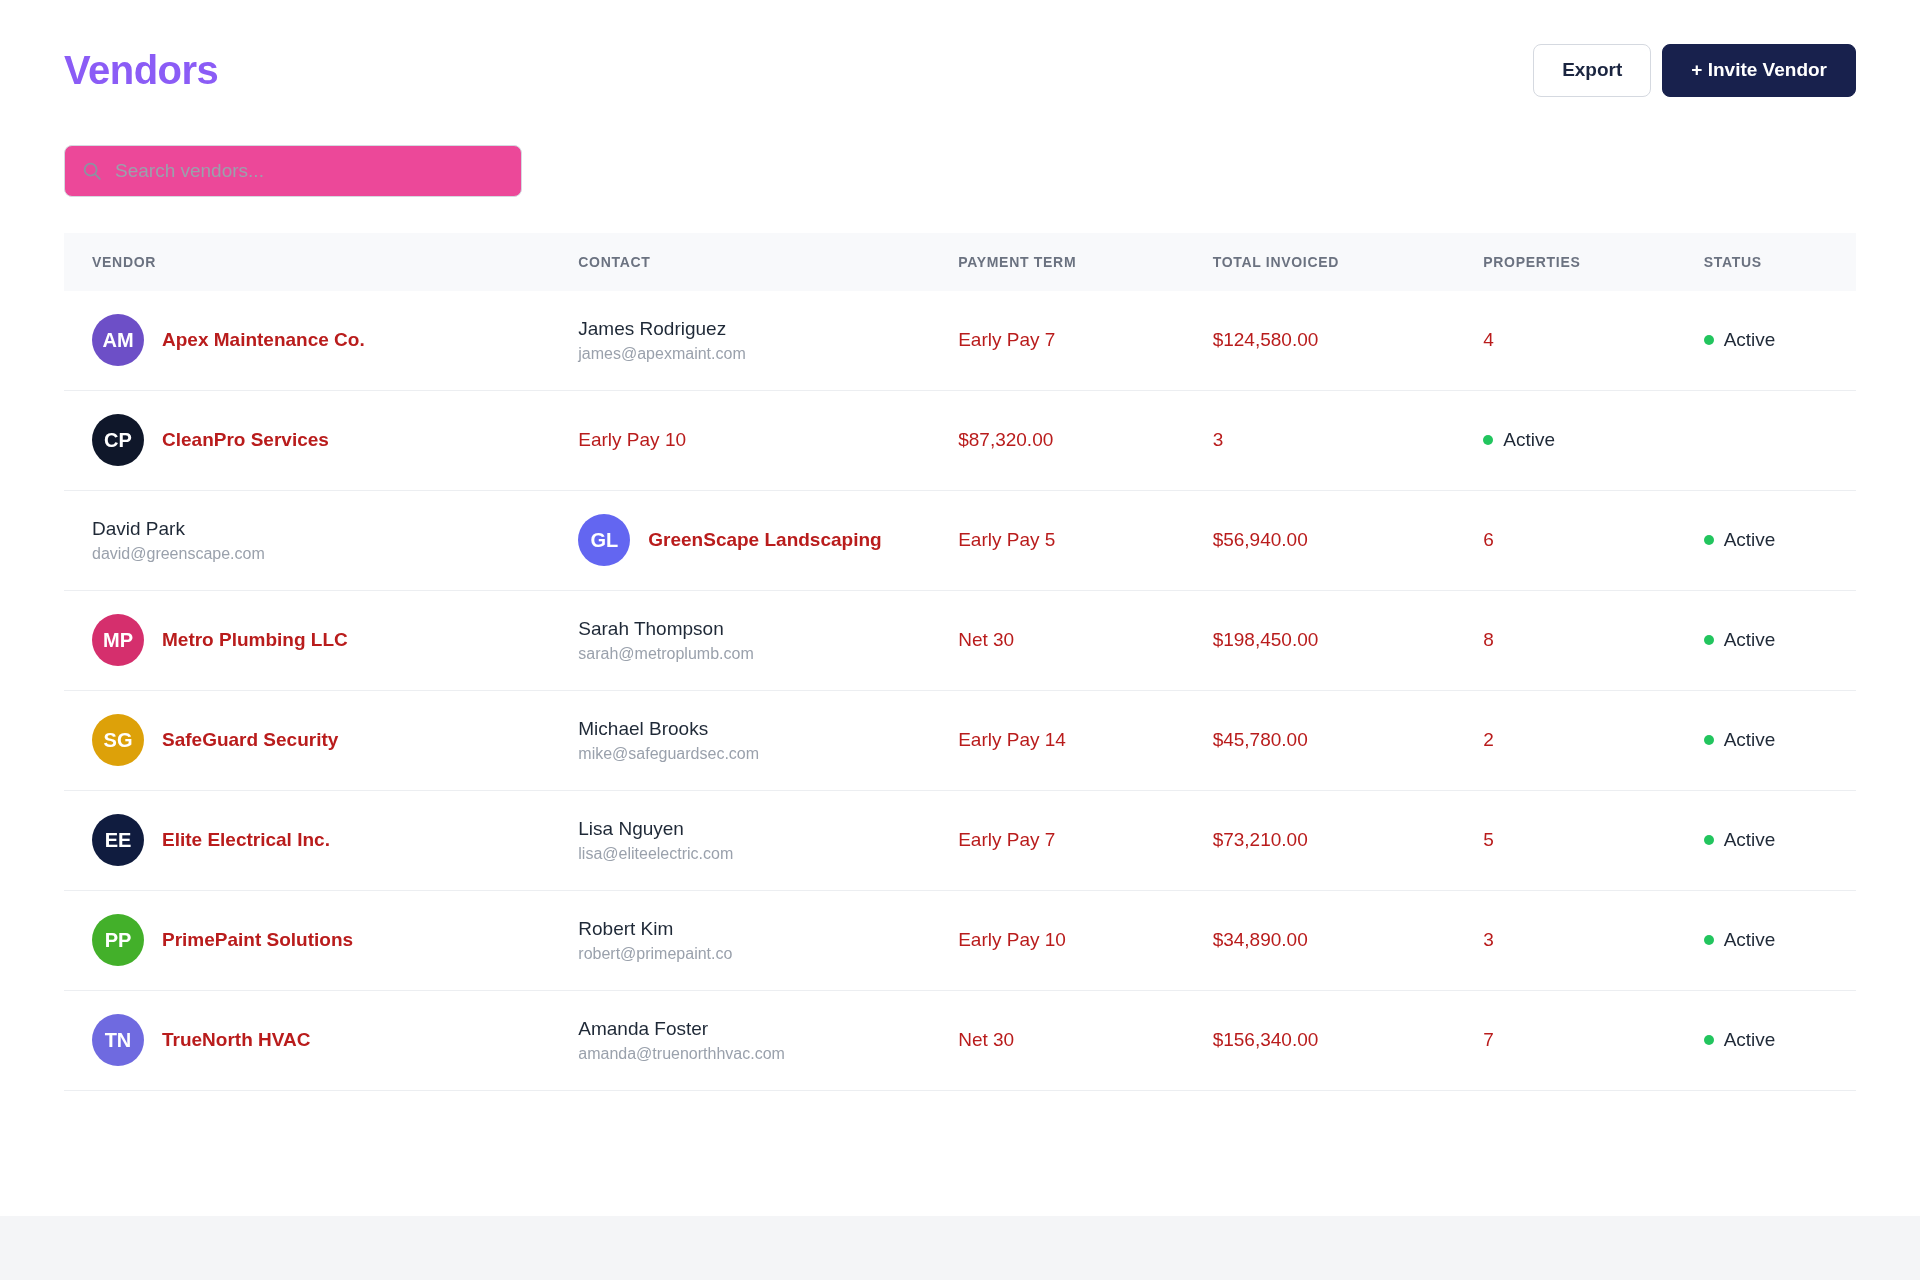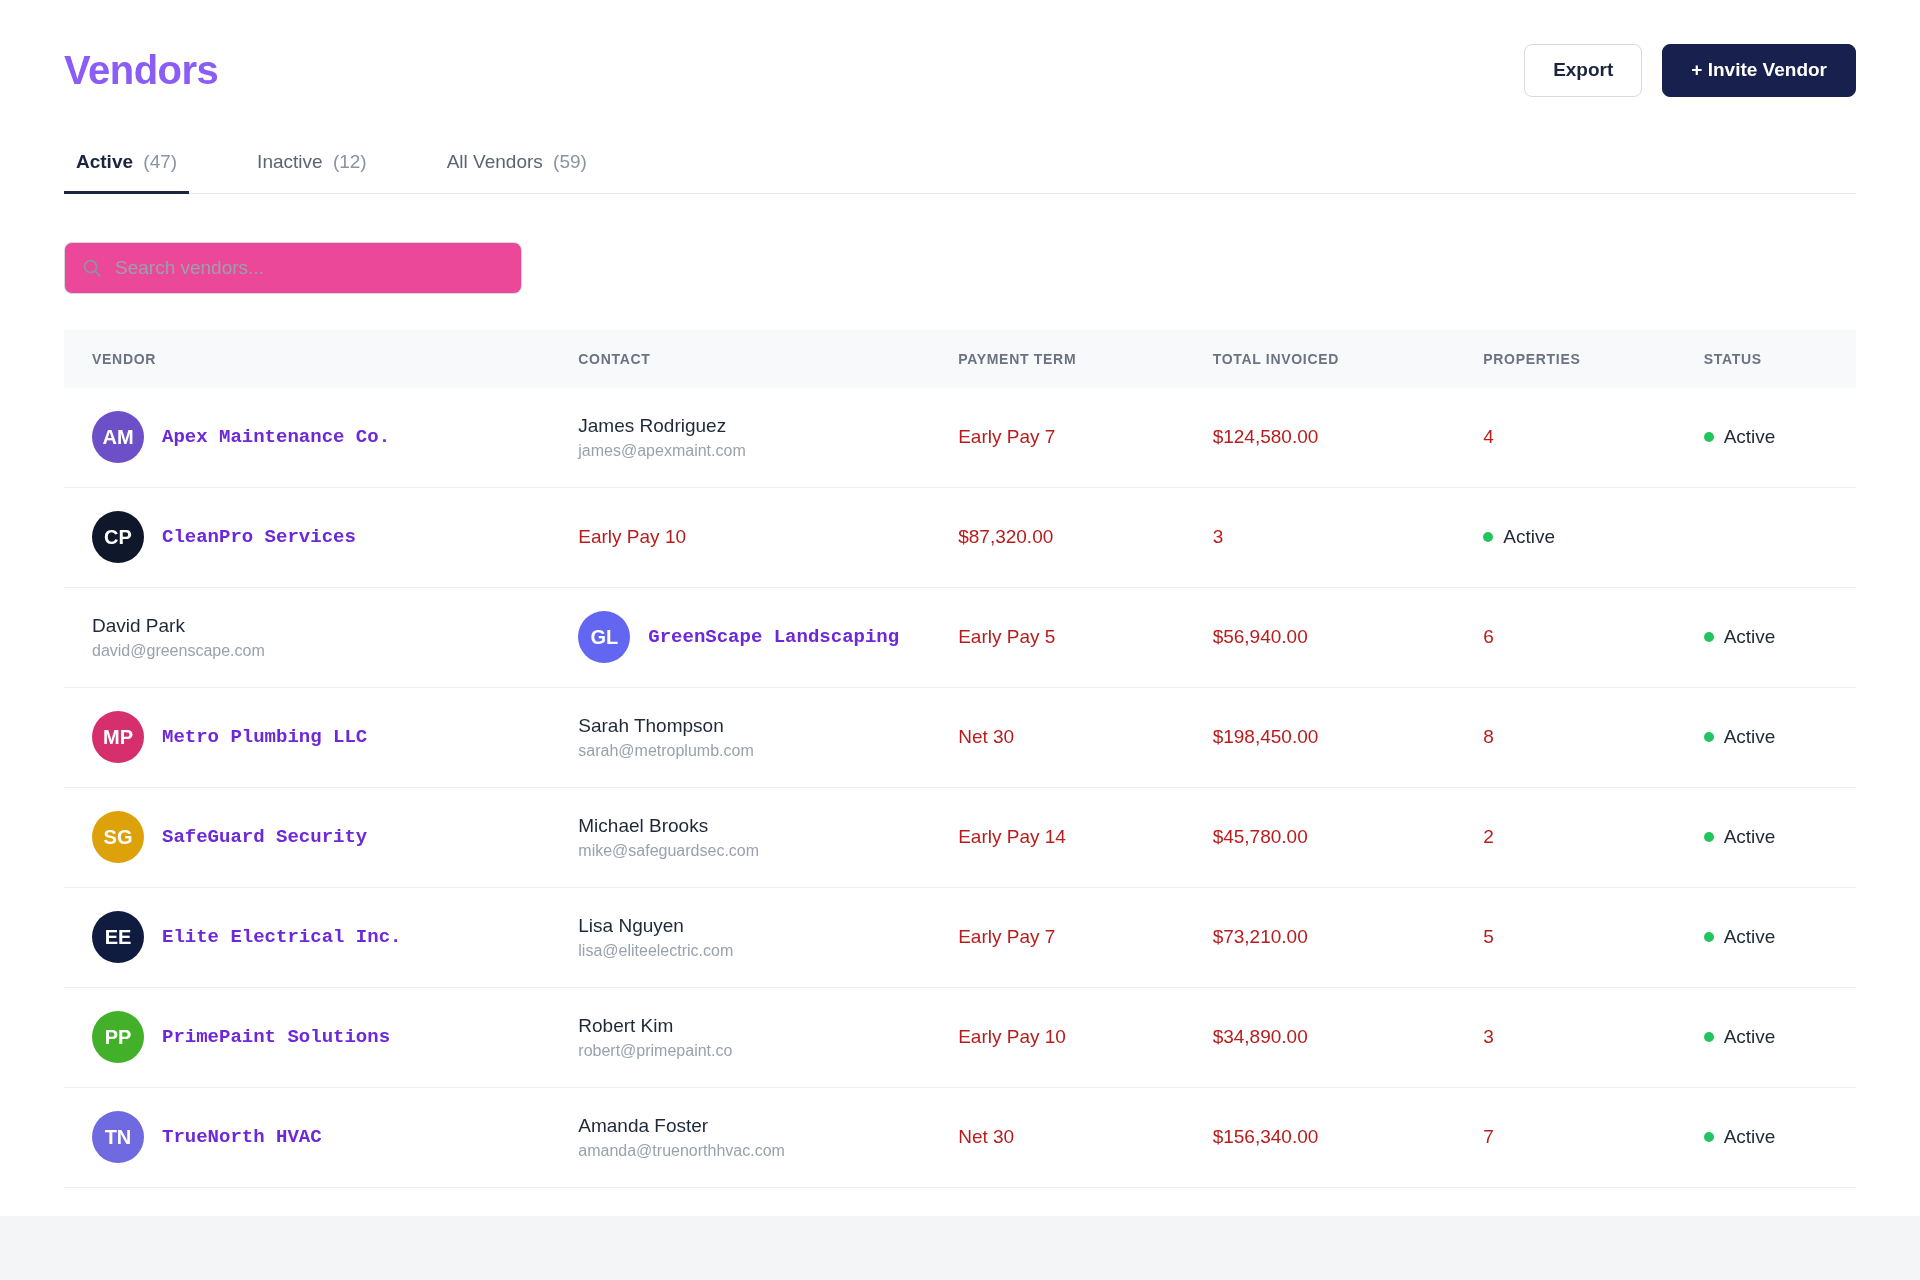--- a/index.html
+++ b/index.html
@@ -21,21 +21,21 @@
     display: flex;
     align-items: center;
     justify-content: space-between;
   }
   .page-title {
     font-size: 40px;
     font-weight: 700;
     color: #8b5cf6;
     letter-spacing: -0.5px;
   }
-  .header-actions { display: flex; gap: 20px; }
+  .header-actions { display: flex; gap: 11px; }
   .btn {
     font-family: inherit;
     font-size: 19px;
     font-weight: 700;
     border-radius: 8px;
     padding: 14px 28px;
     cursor: pointer;
     line-height: 1.2;
   }
   .btn-export {
@@ -124,21 +124,21 @@
     width: 52px; height: 52px;
     border-radius: 50%;
     color: #ffffff;
     font-size: 20px;
     font-weight: 700;
     display: inline-flex;
     align-items: center;
     justify-content: center;
     flex: 0 0 auto;
   }
-  .vname { font-size: 19px; font-weight: 700; color: #6d28d9; font-family: Liberation Mono, monospace; }
+  .vname { font-size: 19px; font-weight: 700; color: #b91c1c; }
   .cname { font-size: 19px; color: #1f2937; }
   .cemail { font-size: 16px; color: #9aa1ac; margin-top: 5px; }
   .c-term, .c-invoiced, .c-props { font-size: 19px; color: #b91c1c; }
   .c-status { display: flex; align-items: center; gap: 10px; font-size: 19px; color: #1f2937; }
   .dot {
     width: 10px; height: 10px;
     border-radius: 50%;
     display: inline-block;
     flex: 0 0 auto;
   }
@@ -156,34 +156,20 @@
 <div class="container">
 
   <div class="page-header">
     <h1 class="page-title">Vendors</h1>
     <div class="header-actions">
       <button class="btn btn-export">Export</button>
       <button class="btn btn-invite">+ Invite Vendor</button>
     </div>
   </div>
 
-  <div class="tabs">
-    <div class="tab active">
-      <span class="tab-label">Active</span>
-      <span class="tab-count">(47)</span>
-    </div>
-    <div class="tab">
-      <span class="tab-label">Inactive</span>
-      <span class="tab-count">(12)</span>
-    </div>
-    <div class="tab">
-      <span class="tab-label">All Vendors</span>
-      <span class="tab-count">(59)</span>
-    </div>
-  </div>
 
   <div class="search-wrap">
     <div class="search-box">
       <span class="search-icon">
         <svg width="22" height="22" viewBox="0 0 24 24" fill="none">
           <circle cx="10.5" cy="10.5" r="6.5" stroke="#8b93a1" stroke-width="2"></circle>
           <line x1="15.5" y1="15.5" x2="20.5" y2="20.5" stroke="#8b93a1" stroke-width="2" stroke-linecap="round"></line>
         </svg>
       </span>
       <input type="text" placeholder="Search vendors..." style="">

